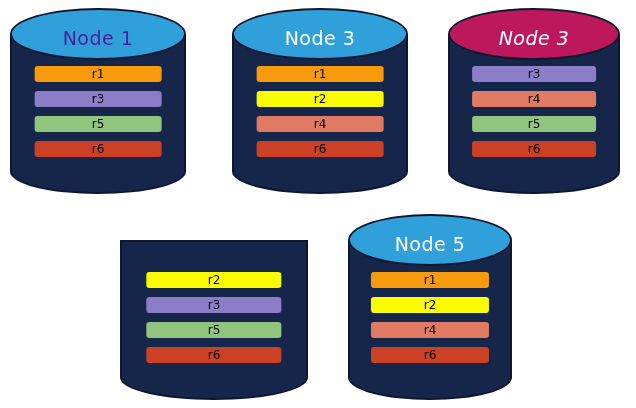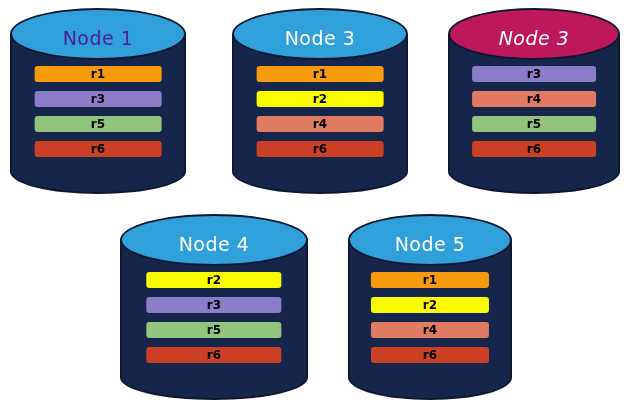--- a/index.html
+++ b/index.html
@@ -76,21 +76,21 @@
     flex-direction: column;
   }
 
   .replica {
     height: 16px;
     border-radius: 3px;
     display: flex;
     align-items: center;
     justify-content: center;
     font-size: 12px;
-    font-weight: bold;
+    font-weight: normal;
     color: #000000;
     margin-bottom: 9px;
     box-sizing: border-box;
     line-height: 1;
   }
   .replica:last-child { margin-bottom: 10px; }
 </style>
 </head>
 <body>
 
@@ -126,23 +126,20 @@
       </div>
       <div class="replica-stack" style="top: 58px;">
         <div class="replica" style="background: rgb(140, 125, 200); color: rgb(0, 0, 0);">r3</div>
         <div class="replica" style="background: rgb(224, 122, 98); color: rgb(0, 0, 0);">r4</div>
         <div class="replica" style="background: rgb(145, 196, 125); color: rgb(0, 0, 0);">r5</div>
         <div class="replica" style="background: rgb(204, 65, 37); color: rgb(0, 0, 0);">r6</div>
       </div>
     </div>
     <div class="node" style="left: 120px; top: 214px; width: 188px; height: 186px;">
       <div class="cyl-body" style="background: rgb(22, 38, 75); border-color: rgb(13, 23, 48);"></div>
-      <div class="cyl-top" style="background: rgb(48, 160, 219); border-color: rgb(13, 23, 48);">
-        <div class="node-label" style="color: rgb(255, 255, 255);">Node  4</div>
-      </div>
       <div class="replica-stack" style="top: 58px;">
         <div class="replica" style="background: rgb(252, 252, 0); color: rgb(0, 0, 0);">r2</div>
         <div class="replica" style="background: rgb(140, 125, 200); color: rgb(0, 0, 0);">r3</div>
         <div class="replica" style="background: rgb(145, 196, 125); color: rgb(0, 0, 0);">r5</div>
         <div class="replica" style="background: rgb(204, 65, 37); color: rgb(0, 0, 0);">r6</div>
       </div>
     </div>
     <div class="node" style="left: 348px; top: 214px; width: 164px; height: 186px;">
       <div class="cyl-body" style="background: rgb(22, 38, 75); border-color: rgb(13, 23, 48);"></div>
       <div class="cyl-top" style="background: rgb(48, 160, 219); border-color: rgb(13, 23, 48);">

